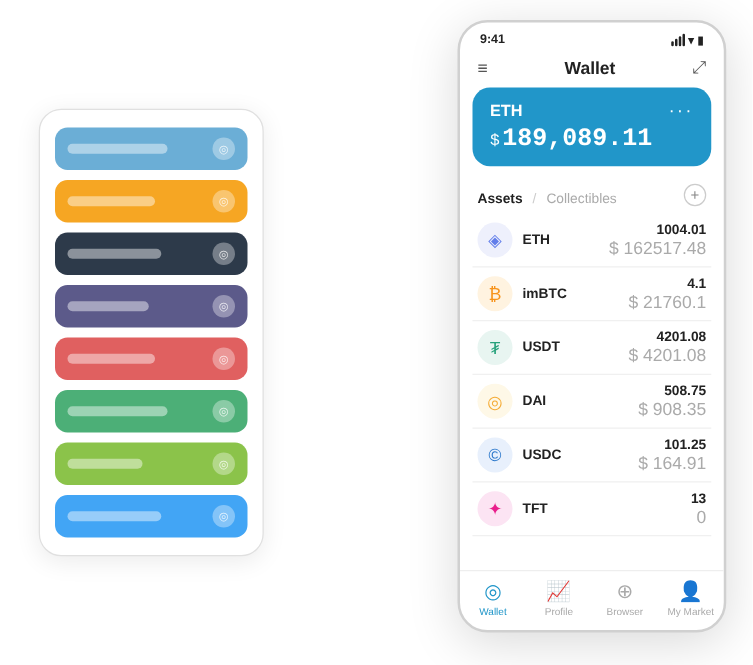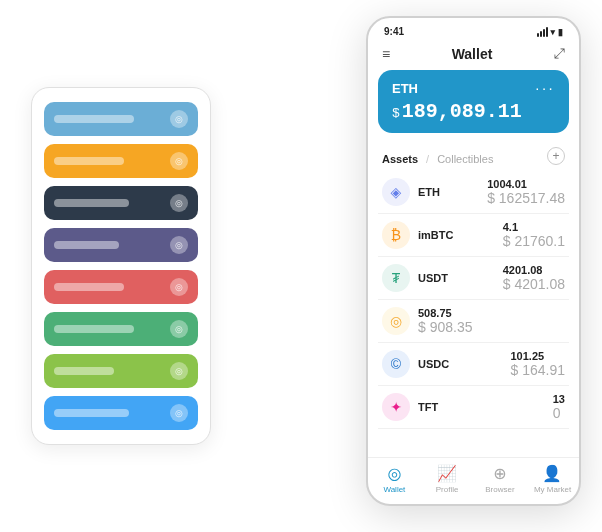--- a/index.html
+++ b/index.html
@@ -236,20 +236,21 @@
     }
 
     .asset-name {
       font-size: 11px;
       font-weight: 600;
       color: #222;
       flex: 1;
     }
 
     .asset-amounts {
+      text-align: right;
     }
 
     .asset-amount {
       font-size: 11px;
       font-weight: 600;
       color: #222;
     }
 
     .asset-usd {
       font-size: 14px;
@@ -402,20 +403,21 @@
         <div class="asset-item">
       <div class="asset-icon" style="background:#e8f5f1; color:#26a17b">₮</div>
       <span class="asset-name">USDT</span>
       <div class="asset-amounts">
         <div class="asset-amount">4201.08</div>
         <div class="asset-usd">$ 4201.08</div>
       </div>
     </div>
         <div class="asset-item">
       <div class="asset-icon" style="background:#fef8e7; color:#f5ac37">◎</div>
+      <span class="asset-name">DAI</span>
       <div class="asset-amounts">
         <div class="asset-amount">508.75</div>
         <div class="asset-usd">$ 908.35</div>
       </div>
     </div>
         <div class="asset-item">
       <div class="asset-icon" style="background:#e8f0fc; color:#2775ca">©</div>
       <span class="asset-name">USDC</span>
       <div class="asset-amounts">
         <div class="asset-amount">101.25</div>

